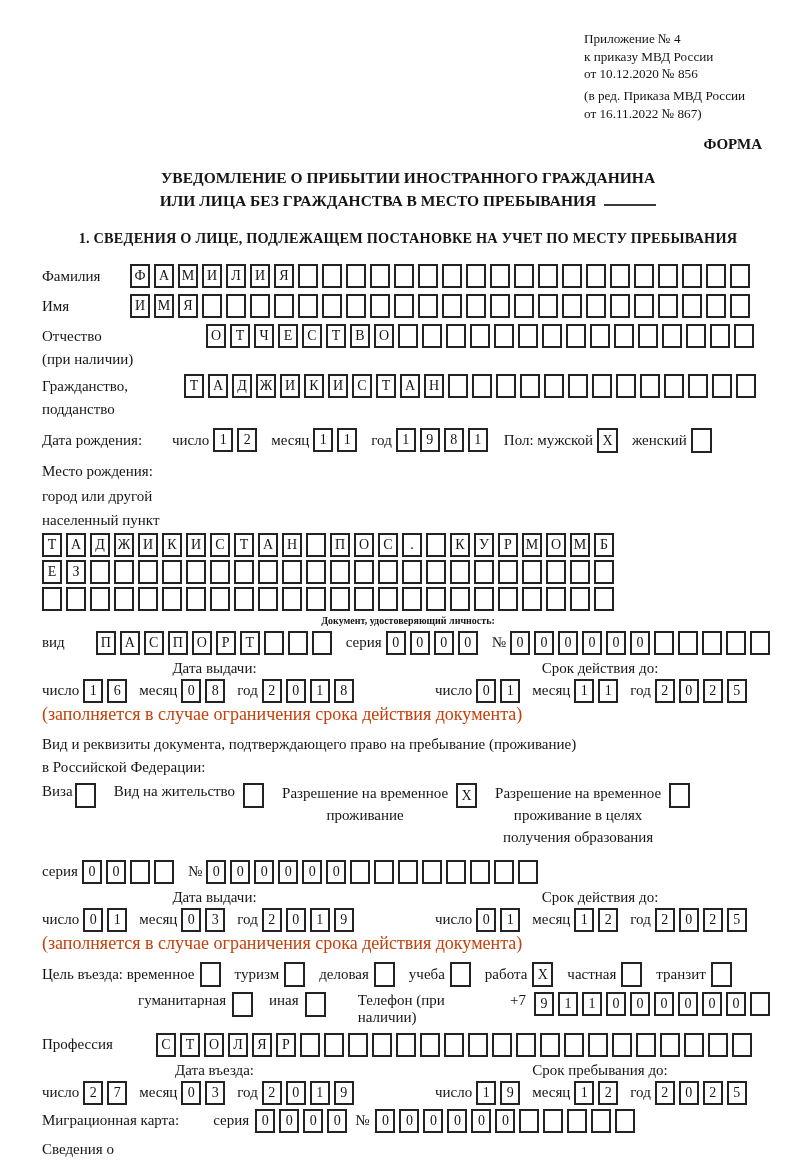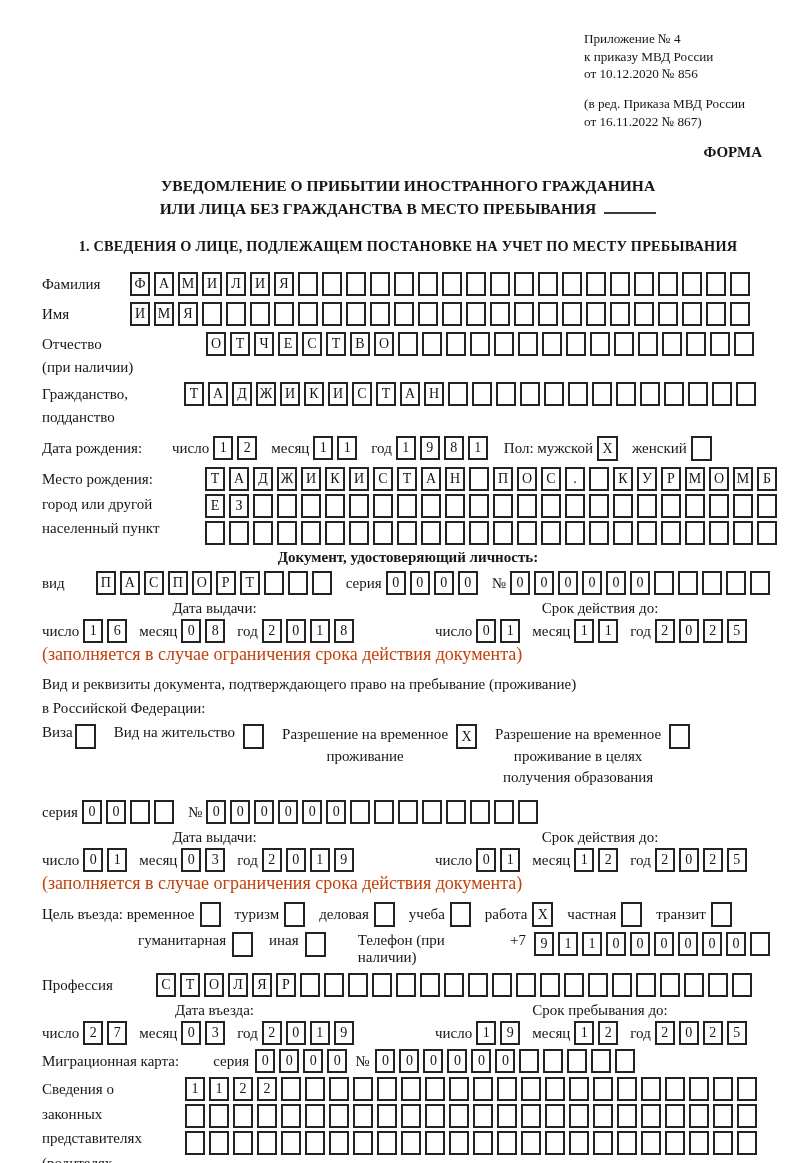--- a/index.html
+++ b/index.html
@@ -6,21 +6,21 @@
   body {
     width:800px; height:1163px; overflow:hidden;
     font-family:"Liberation Serif","DejaVu Serif",serif;
     color:#151515; font-size:15px;
   }
   .page { padding:30px 26px 0 42px; }
 
   
   .hdr-wrap { display:flex; }
   .hdr { margin-left:auto; width:190px; font-size:13.2px; line-height:1.34; }
-  .hdr .l3 { margin-bottom:12px; }
+  .hdr .l3 { margin-bottom:4px; }
   .forma { text-align:right; padding-right:12px; font-weight:bold; font-size:15px; margin-top:14px; }
 
   .title { text-align:center; font-weight:bold; font-size:15.5px; line-height:1.45; margin-top:14px; }
   .t-underline { display:inline-block; width:52px; border-bottom:2px solid #3a3a3a; height:1px; margin-left:8px; }
 
   .sec-head { margin-top:18px; font-weight:bold; font-size:14.3px; text-align:center; letter-spacing:.2px; }
 
   
   .cells { display:inline-flex; flex-wrap:nowrap; }
   .cell {
@@ -34,27 +34,27 @@
   .row { display:flex; align-items:center; margin-top:4px; min-height:26px; }
   .lbl { flex:0 0 auto; }
   .w88 { width:88px; } .w164 { width:164px; } .w142 { width:142px; }
   .subline { margin-top:0; min-height:20px; line-height:20px; }
 
   .grp { display:flex; align-items:center; }
   .grp .glbl { margin:0 4px 0 10px; }
   .grp .glbl:first-child { margin-left:0; }
 
   
-  .block { display:flex; margin-top:6px; }
+  .block { display:flex; margin-top:6px;flex-direction:column; }
   .block .bl-labels { flex:0 0 auto; line-height:24.5px; }
   .block .bl-rows .cells { display:flex; margin-top:3px; }
   .block .bl-rows .cells:first-child { margin-top:0; }
   .bl-163 { width:163px; } .bl-143 { width:143px; }
 
-  .doc-head { text-align:center; font-weight:bold; font-size:15px; margin-top:4px; }
+  .doc-head { text-align:center; font-weight:bold; font-size:10px; margin-top:4px; }
 
   .dhead { display:flex; font-size:15px; margin-top:4px; }
   .dhead .h1 { flex:0 0 345px; text-align:center; }
   .dhead .h2 { flex:0 0 330px; margin-left:48px; text-align:center;font-family:Liberation Serif, serif; }
   .drow { display:flex; align-items:center; margin-top:2px; }
   .dg { display:flex; align-items:center; flex:0 0 345px; }
   .dg2 { display:flex; align-items:center; margin-left:48px; }
   .dg .glbl, .dg2 .glbl { margin:0 4px 0 8px; }
   .dg .glbl:first-child, .dg2 .glbl:first-child { margin-left:0; }
   .note { text-align:left; font-size:18px; margin-top:1px; color:#c2410c; }

